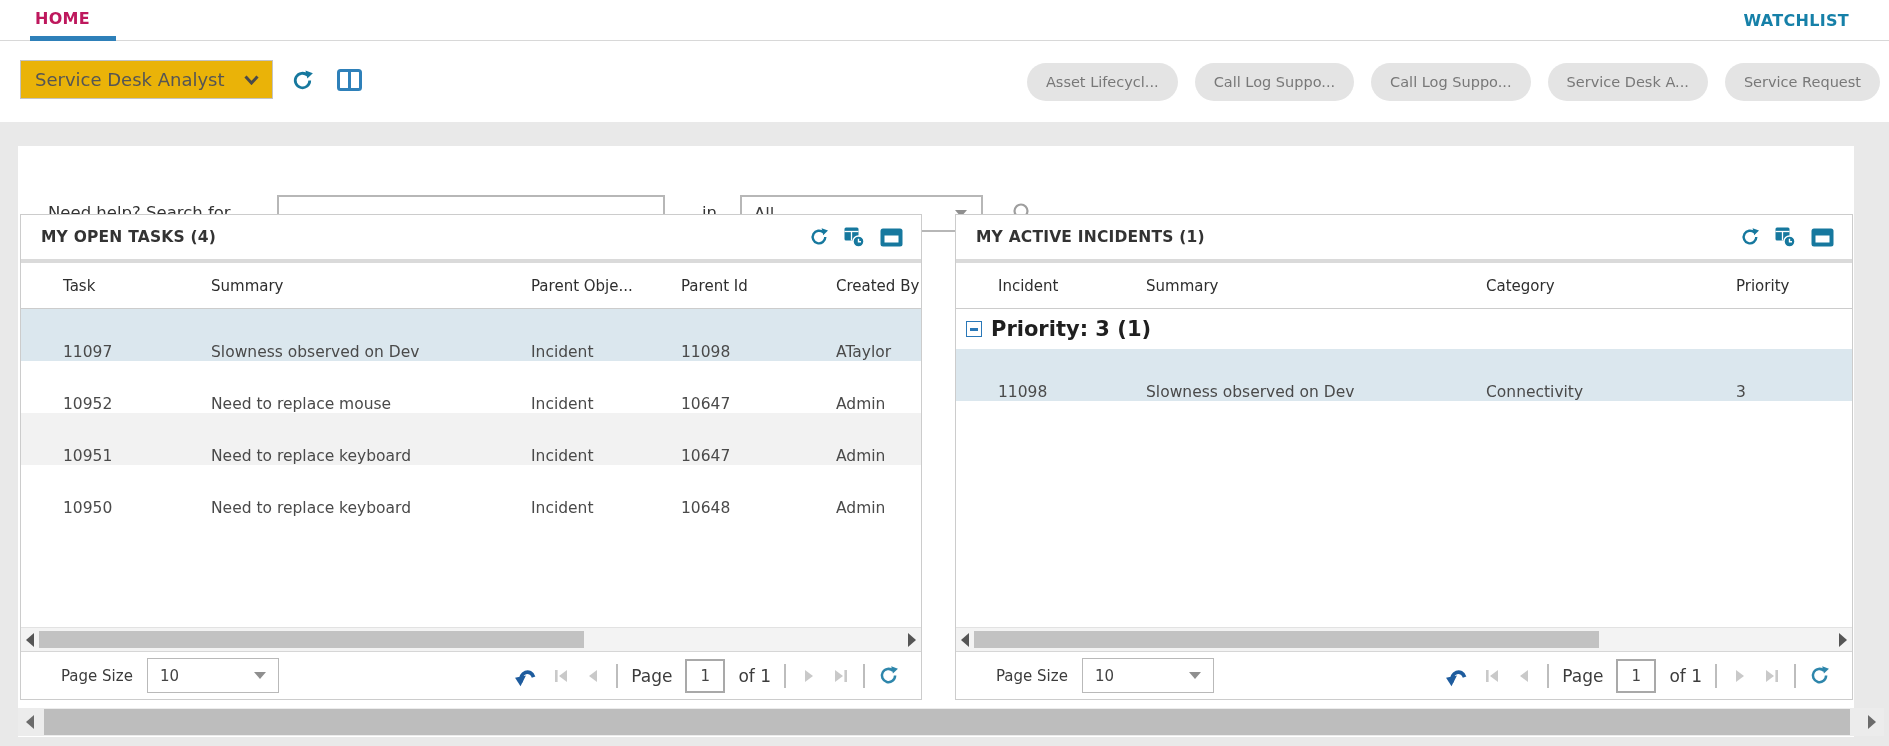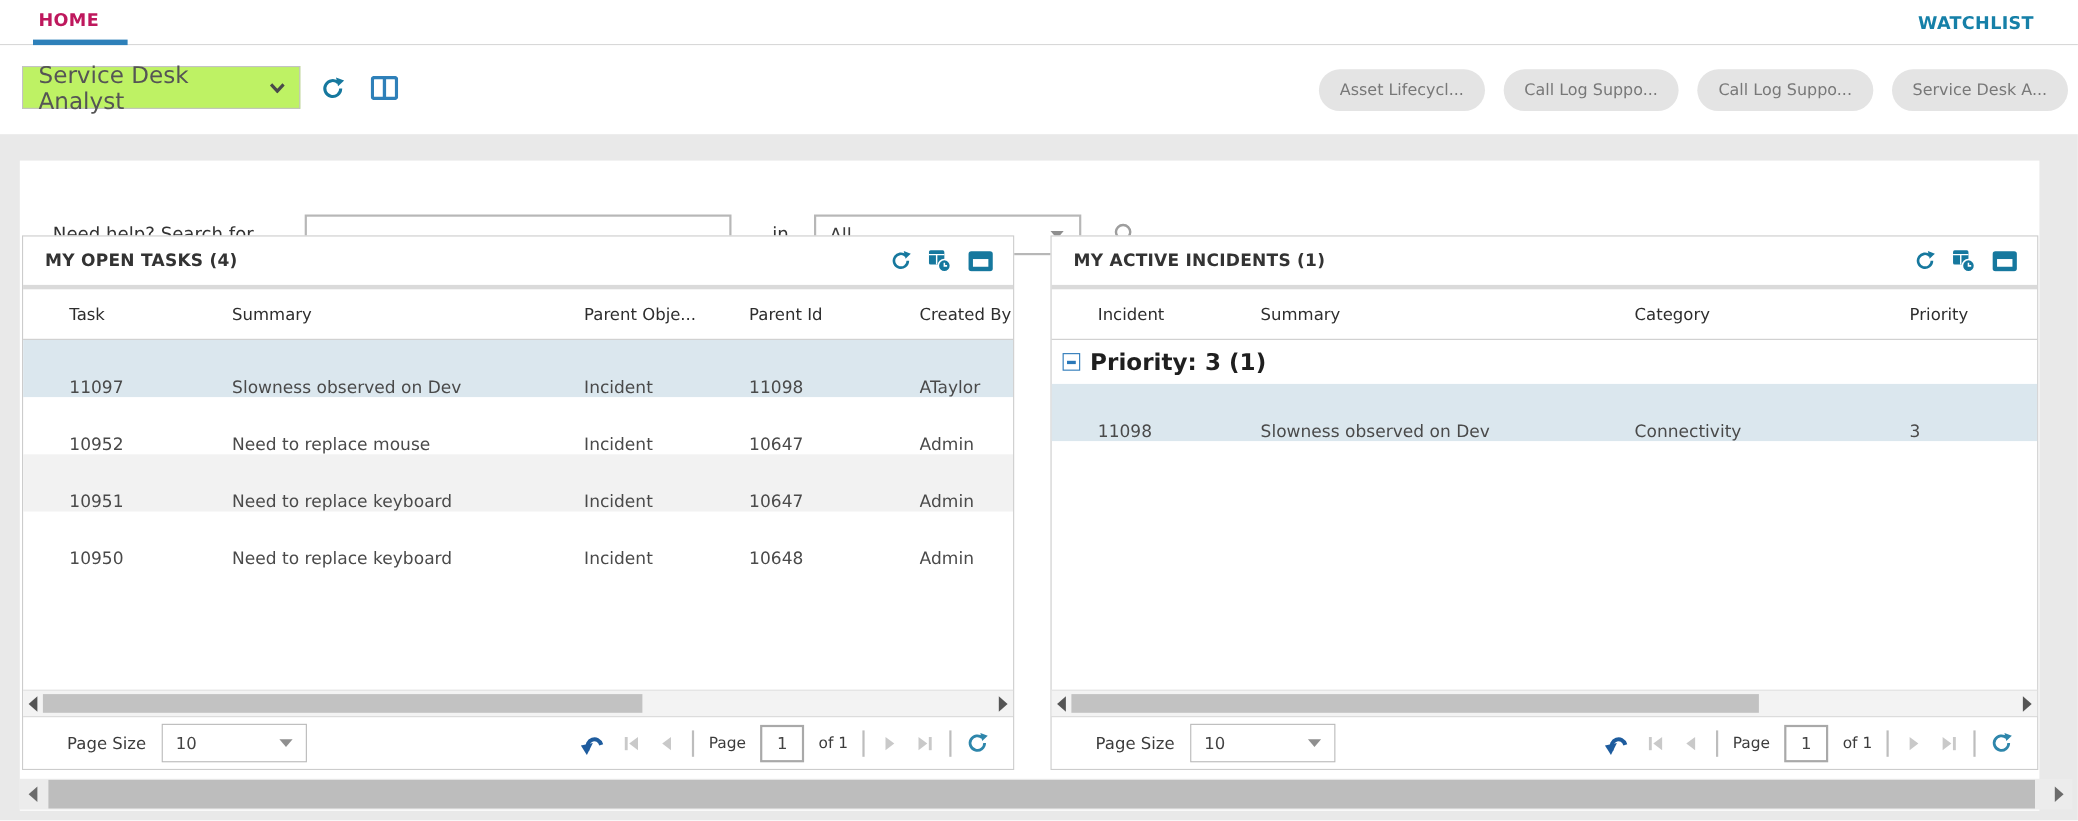--- a/index.html
+++ b/index.html
@@ -13,22 +13,22 @@
   }
 
   
   .tabbar { position: absolute; top: 0; left: 0; right: 0; height: 41px; background: #fff; border-bottom: 1px solid #d8d8d8; }
   .home-tab { position: absolute; left: 35px; top: 9px; font-weight: bold; font-size: 16px; color: #be185d; letter-spacing: .3px; cursor: pointer; }
   .home-underline { position: absolute; left: 30px; bottom: -1px; width: 86px; height: 5px; background: #2e80b9; }
   .watchlist { position: absolute; right: 40px; top: 11px; font-weight: bold; font-size: 16px; color: #1680a8; letter-spacing: .3px; cursor: pointer; }
 
   
   .toolbar { position: absolute; top: 42px; left: 0; right: 0; height: 80px; background: #fff; }
-  .role-select { position: absolute; left: 20px; top: 18px; width: 253px; height: 39px; border: 1px solid #c3c3c3; background: #bef264;
-    display: flex; align-items: center; justify-content: space-between; padding: 0 13px 0 14px; font-size: 21px; color: #555; cursor: pointer; }
+  .role-select { position: absolute; left: 20px; top: 18px; width: 253px; height: 39px; border: 1px solid #c3c3c3; background: #eab308;
+    display: flex; align-items: center; justify-content: space-between; padding: 0 13px 0 14px; font-size: 18px; color: #555; cursor: pointer; }
   .tb-icon { position: absolute; top: 27px; cursor: pointer; }
   .tb-refresh { left: 291px; }
   .tb-columns { left: 337px; }
   .pills { position: absolute; right: 9px; top: 21px; display: flex; gap: 17px; }
   .pill { height: 38px; border-radius: 19px; background: #e4e4e4; color: #787878; font-size: 14.5px;
     display: flex; align-items: center; padding: 0 19px; white-space: nowrap; cursor: pointer; }
 
   
   .graybg { position: absolute; top: 122px; left: 0; right: 0; bottom: 0; background: #e9e9e9; }
   .card { position: absolute; top: 146px; left: 18px; width: 1836px; height: 591px; background: #fff; }
@@ -80,21 +80,21 @@
 
   
   .panel-pagination { flex: none; height: 48px; border-top: 1px solid #d6d6d6; display: flex; align-items: center; padding: 0 22px 0 40px; }
   .ps-label { font-size: 15px; color: #3c3c3c; margin-right: 14px; }
   .ps-select { width: 132px; height: 35px; border: 1px solid #b9b9b9; background: #fff; display: flex; align-items: center; justify-content: space-between;
     padding: 0 12px; font-size: 15px; color: #444; cursor: pointer; }
   .sel-arrow { width: 0; height: 0; border-left: 6px solid transparent; border-right: 6px solid transparent; border-top: 7px solid #8f8f8f; }
   .pag-right { margin-left: auto; display: flex; align-items: center; gap: 13px; }
   .pag-right svg { display: block; cursor: pointer; }
   .pag-sep { width: 2px; height: 24px; background: #bdbdbd; }
-  .pag-label { font-size: 14px; color: #3c3c3c; }
+  .pag-label { font-size: 17px; color: #3c3c3c; }
   .page-input { width: 40px; height: 34px; border: 2px solid #a9a9a9; text-align: center; font-size: 15px; color: #444; outline: none;
     font-family: "DejaVu Sans", "Liberation Sans", sans-serif; }
 
   
   .page-hscroll { position: absolute; left: 0; top: 562px; width: 1866px; height: 28px; background: #ececec; }
   .page-hscroll .tri-l { top: 7px; left: 8px;  border-right-color: #6b6b6b; }
   .page-hscroll .tri-r { top: 7px; right: 8px; border-left-color: #6b6b6b; }
   .page-thumb { position: absolute; left: 26px; top: 1px; height: 26px; width: 1806px; background: #bdbdbd; cursor: pointer; }
 </style>
 </head>
@@ -119,20 +119,21 @@
   </svg>
   <svg class="tb-icon tb-columns" width="25" height="22" viewBox="0 0 25 22">
     <rect x="1.5" y="1.5" width="22" height="19" rx="2" fill="none" stroke="#2e80b9" stroke-width="3"></rect>
     <line x1="12.5" y1="1.5" x2="12.5" y2="20.5" stroke="#2e80b9" stroke-width="3"></line>
   </svg>
   <div class="pills">
     <div class="pill">Asset Lifecycl...</div>
     <div class="pill">Call Log Suppo...</div>
     <div class="pill">Call Log Suppo...</div>
     <div class="pill">Service Desk A...</div>
+    <div class="pill">Service Request</div>
   </div>
 </div>
 
 <div class="graybg"></div>
 
 <div class="card">
 
   <div class="search-row">
     <div class="search-label">Need help? Search for</div>
     <input class="search-input" type="text" value="" style="">

